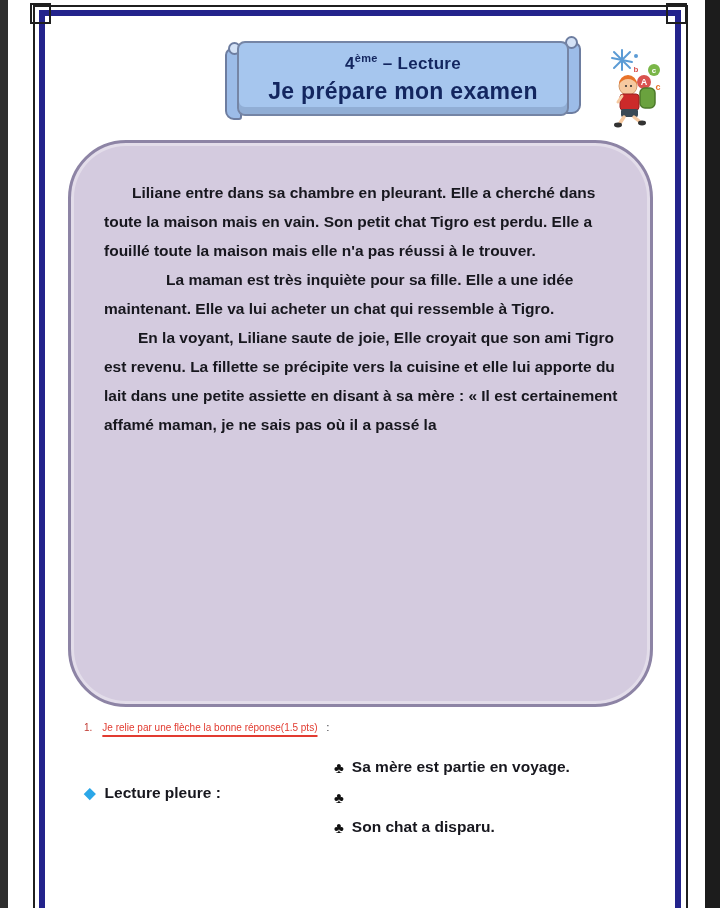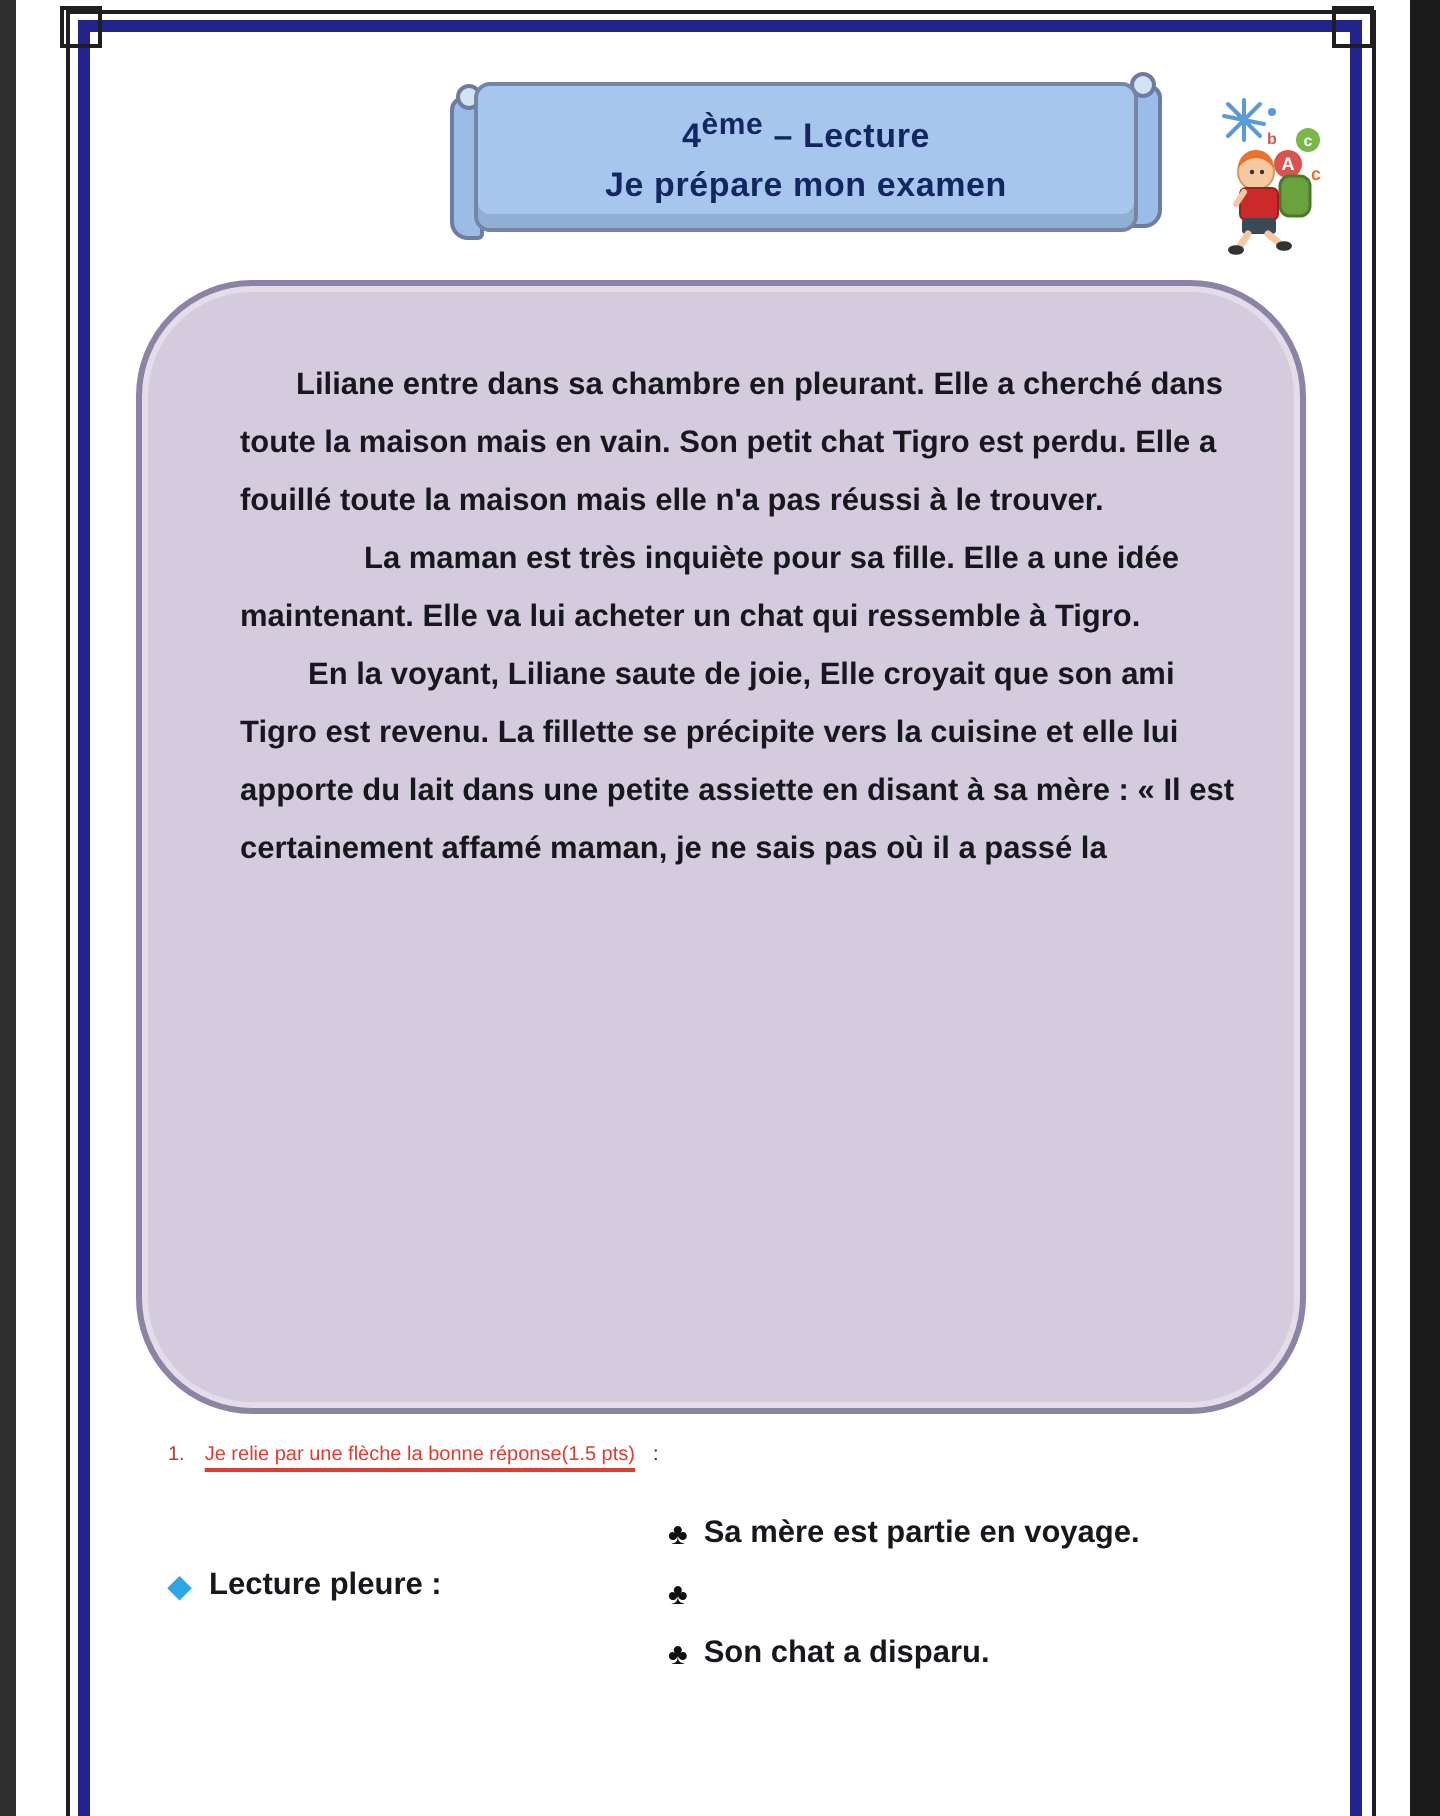--- a/index.html
+++ b/index.html
@@ -37,36 +37,36 @@
   }
   .roll { position:absolute; width:17px; top:14px; height:72px;
     background:#9cbce8; border:2px solid #6d7da0; }
   .roll.left  { left:1px;  border-radius:7px 2px 3px 9px; }
   .roll.right { right:1px; border-radius:2px 7px 9px 3px; top:8px; }
   .curl { position:absolute; width:13px; height:13px; border-radius:50%;
     border:2px solid #6d7da0; background:#d4e2f6; }
   .curl.left  { left:4px; top:8px; }
   .curl.right { right:4px; top:2px; }
   .banner-line1 { font-size:17px; font-weight:bold; color:#13265f; letter-spacing:.3px; }
-  .banner-line1 sup { font-size:15px; }
-  .banner-line2 { font-size:17px; font-weight:bold; color:#13265f; margin-top:4px; letter-spacing:.3px; }
+  .banner-line1 sup { font-size:11px; }
+  .banner-line2 { font-size:23px; font-weight:bold; color:#13265f; margin-top:4px; letter-spacing:.3px; }
 
   
   .clipart { position:absolute; left:606px; top:42px; width:66px; height:86px; }
 
   
   .passage-box {
     position:absolute; left:68px; top:140px; width:585px; height:567px;
     background:#d4cbdf; border:3px solid #8d84a5; border-radius:58px;
     box-shadow: inset 0 0 0 3px rgba(255,255,255,.35);
     overflow:hidden;
   }
   .passage-content {
     padding:35px 30px 0 33px;
-    font-size:15.5px; line-height:29px; font-weight:bold; color:#17171e;margin-left:16px;
+    font-size:15.5px; line-height:29px; font-weight:bold; color:#17171e;
   }
   .passage-content p { text-align:left; }
   .ind-sm { text-indent:28px; }
   .ind-lg { text-indent:62px; }
   .ind-md { text-indent:34px; }
   .ind-0  { text-indent:0; }
 
   
   .question-line { position:absolute; left:84px; top:722px; font-weight:normal; font-size:10px; white-space:nowrap; }
   .q-num   { color:#c03a32; margin-right:10px; }

